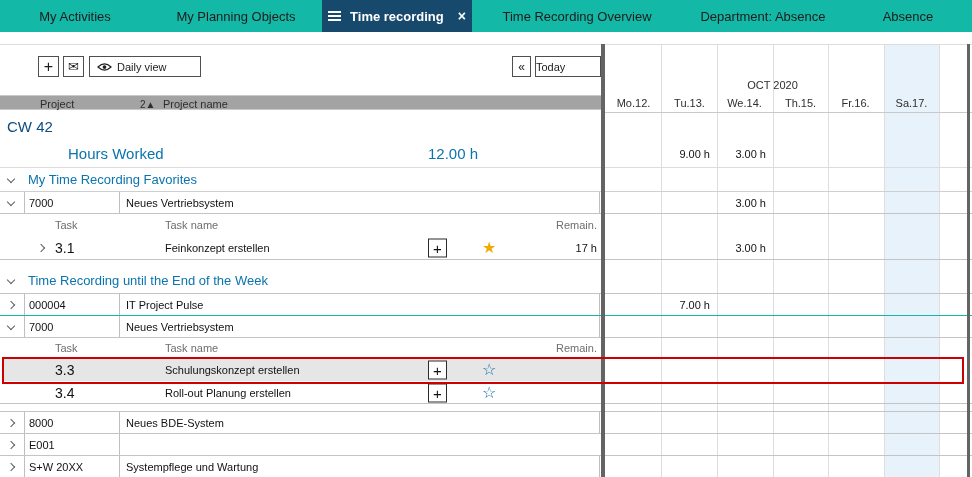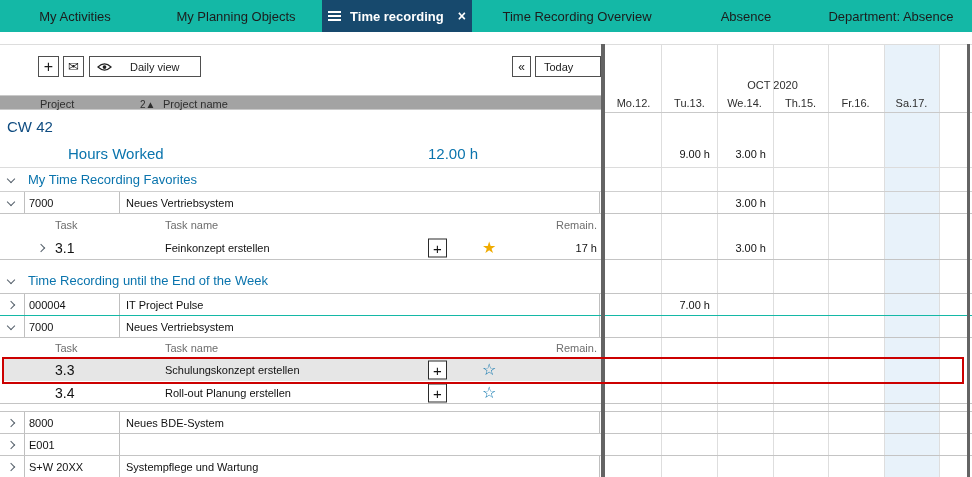--- a/index.html
+++ b/index.html
@@ -21,23 +21,23 @@
   .sa-shade { position:absolute; left:884px; top:45px; width:55px; height:432px; background:#e8f2fa; }
   .vcol { position:absolute; top:45px; width:1px; height:432px; background:#dedede; }
   .vcol.c1{left:661px}.vcol.c2{left:717px}.vcol.c3{left:773px}.vcol.c4{left:828px}.vcol.c5{left:884px}.vcol.c6{left:939px}
   .divider { position:absolute; left:601px; top:44px; width:4px; height:433px; background:#646464; z-index:5; }
   .right-edge { position:absolute; left:967px; top:44px; width:3px; height:433px; background:#646464; z-index:5; }
 
   
   .btn { position:absolute; border:1px solid #4f4f4f; background:#fff; display:flex; align-items:center; justify-content:center; font-size:13px; color:#1c1c1c; }
   #btn-add   { left:38px;  top:56px; width:21px;  height:21px; font-size:16px; }
   #btn-mail  { left:63px;  top:56px; width:21px;  height:21px; font-size:13px; }
-  #btn-view  { left:89px;  top:56px; width:112px; height:21px; justify-content:flex-start; padding-left:7px; gap:18px; font-size:11px; }
+  #btn-view  { left:89px;  top:56px; width:112px; height:21px; justify-content:flex-start; padding-left:7px; gap:5px; font-size:11px; }
   #btn-prev  { left:512px; top:56px; width:19px;  height:21px; font-size:12px; }
-  #btn-today { left:535px; top:56px; width:66px;  height:21px; justify-content:flex-start; padding-left:8px; font-size:11px; }
+  #btn-today { left:535px; top:56px; width:66px;  height:21px; justify-content:flex-start; font-size:11px; }
   .eye { width:15px; height:10px; }
 
   
   #month { position:absolute; left:606px; top:79px; width:333px; text-align:center; font-size:11px; color:#2e2e2e; }
   .dayhdr { position:absolute; top:97px; width:55px; text-align:center; font-size:11px; color:#2e2e2e; }
   .dayhdr.d0{left:606px}.dayhdr.d1{left:662px}.dayhdr.d2{left:717px}.dayhdr.d3{left:773px}.dayhdr.d4{left:828px}.dayhdr.d5{left:884px}
   #hdrline-right { position:absolute; left:605px; top:112px; width:367px; height:1px; background:#c9c9c9; }
 
   
   #colhdr { position:absolute; left:0; top:95px; width:601px; height:15px; background:#a3a3a3; border-top:1px solid #c9c9c9; border-bottom:1px solid #c9c9c9; font-size:11px; color:#2e2e2e; }
@@ -109,22 +109,22 @@
     <div class="tab w3 active">
       <span class="burger">
           <span></span>
           <span></span>
           <span></span>
         </span>
       <span>Time recording</span>
       <span class="close">×</span>
     </div>
     <div class="tab w4">Time Recording Overview</div>
+    <div class="tab w6">Department: Absence</div>
     <div class="tab w5">Absence</div>
-    <div class="tab w6">Department: Absence</div>
   </div>
 
   <div class="hline-top"></div>
 
   <div class="sa-shade"></div>
   <div class="vcol c1"></div>
   <div class="vcol c2"></div>
   <div class="vcol c3"></div>
   <div class="vcol c4"></div>
   <div class="vcol c5"></div>

